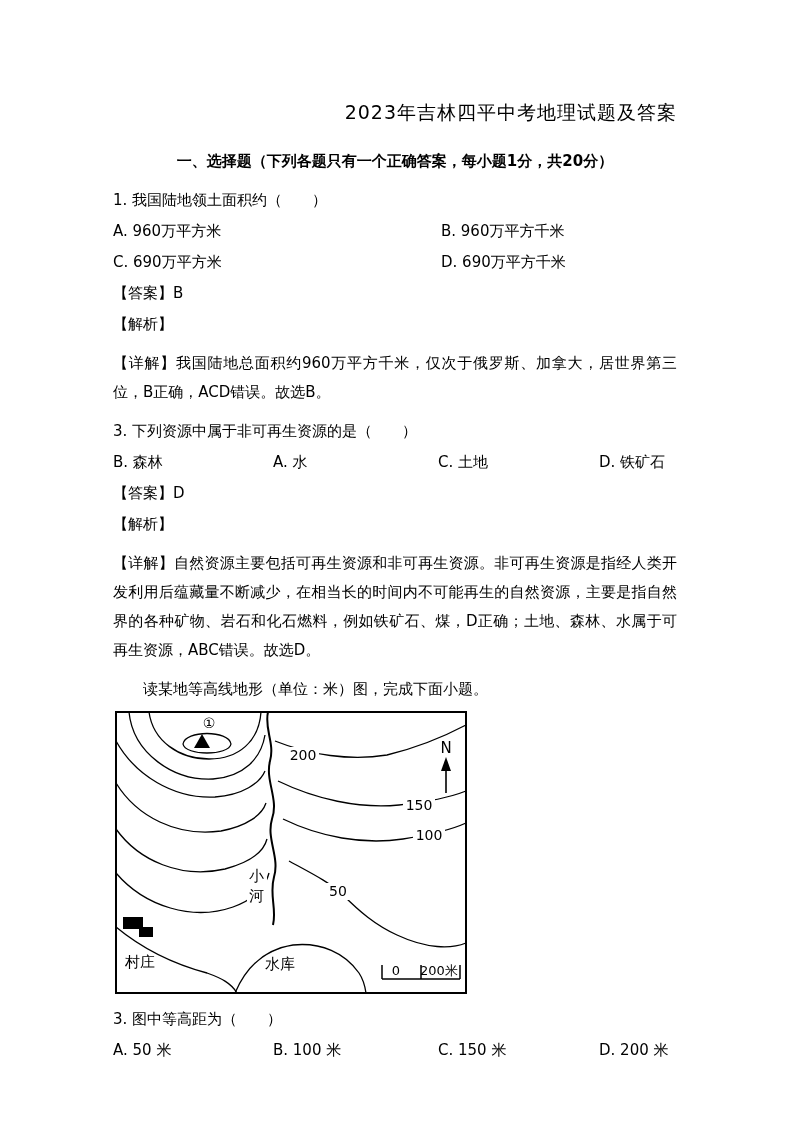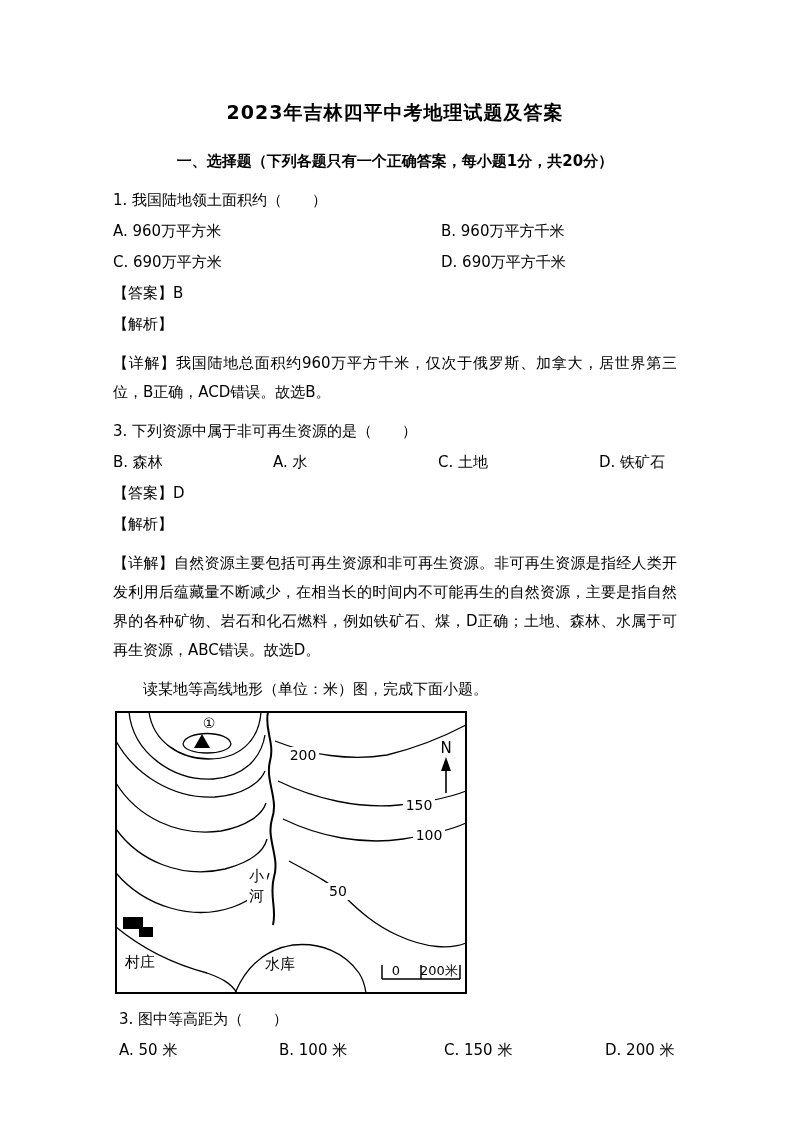--- a/index.html
+++ b/index.html
@@ -7,33 +7,33 @@
   body {
     width: 794px; height: 1123px;
     background: #ffffff;
     color: #000000;
     font-family: "DejaVu Sans", "Liberation Sans", sans-serif;
     font-size: 15px;
     overflow: hidden;
   }
   .content { width: 564px; margin-left: 113px; padding-top: 100px; }
   .title {
-    font-size: 19px; font-weight: bold; text-align: center;
+    font-size: 19px; font-weight: normal; text-align: right;
     margin: 0 0 20px 0; letter-spacing: 1px;
   }
   .section { font-weight: bold; line-height: 31px; margin: 8px; text-align: center; }
   .line { line-height: 31px; margin: 0; }
   .stem { line-height: 31px; margin: 4px 0 0 0; }
   .opts2 { display: grid; grid-template-columns: 328px 1fr; }
   .opts4 { display: grid; grid-template-columns: 160px 165px 161px 1fr; }
   .opt { line-height: 31px; white-space: nowrap; }
   .detail { line-height: 29px; margin: 9px 0; text-align: justify; }
   .map-intro { text-indent: 2em; line-height: 31px; margin: 5px 0 0 0; }
   .map-wrap { margin: 6px 0 0 2px; line-height: 0; }
-  .q3 { margin-top: 10px; margin-left: 6px; }
+  .q3 { margin-top: 10px; }
   svg text { font-family: "DejaVu Sans", "Liberation Sans", sans-serif; }
 </style>
 </head>
 <body>
 
 <div class="content">
 
   <h1 class="title">2023年吉林四平中考地理试题及答案</h1>
 
   <div class="section">一、选择题（下列各题只有一个正确答案，每小题1分，共20分）</div>

